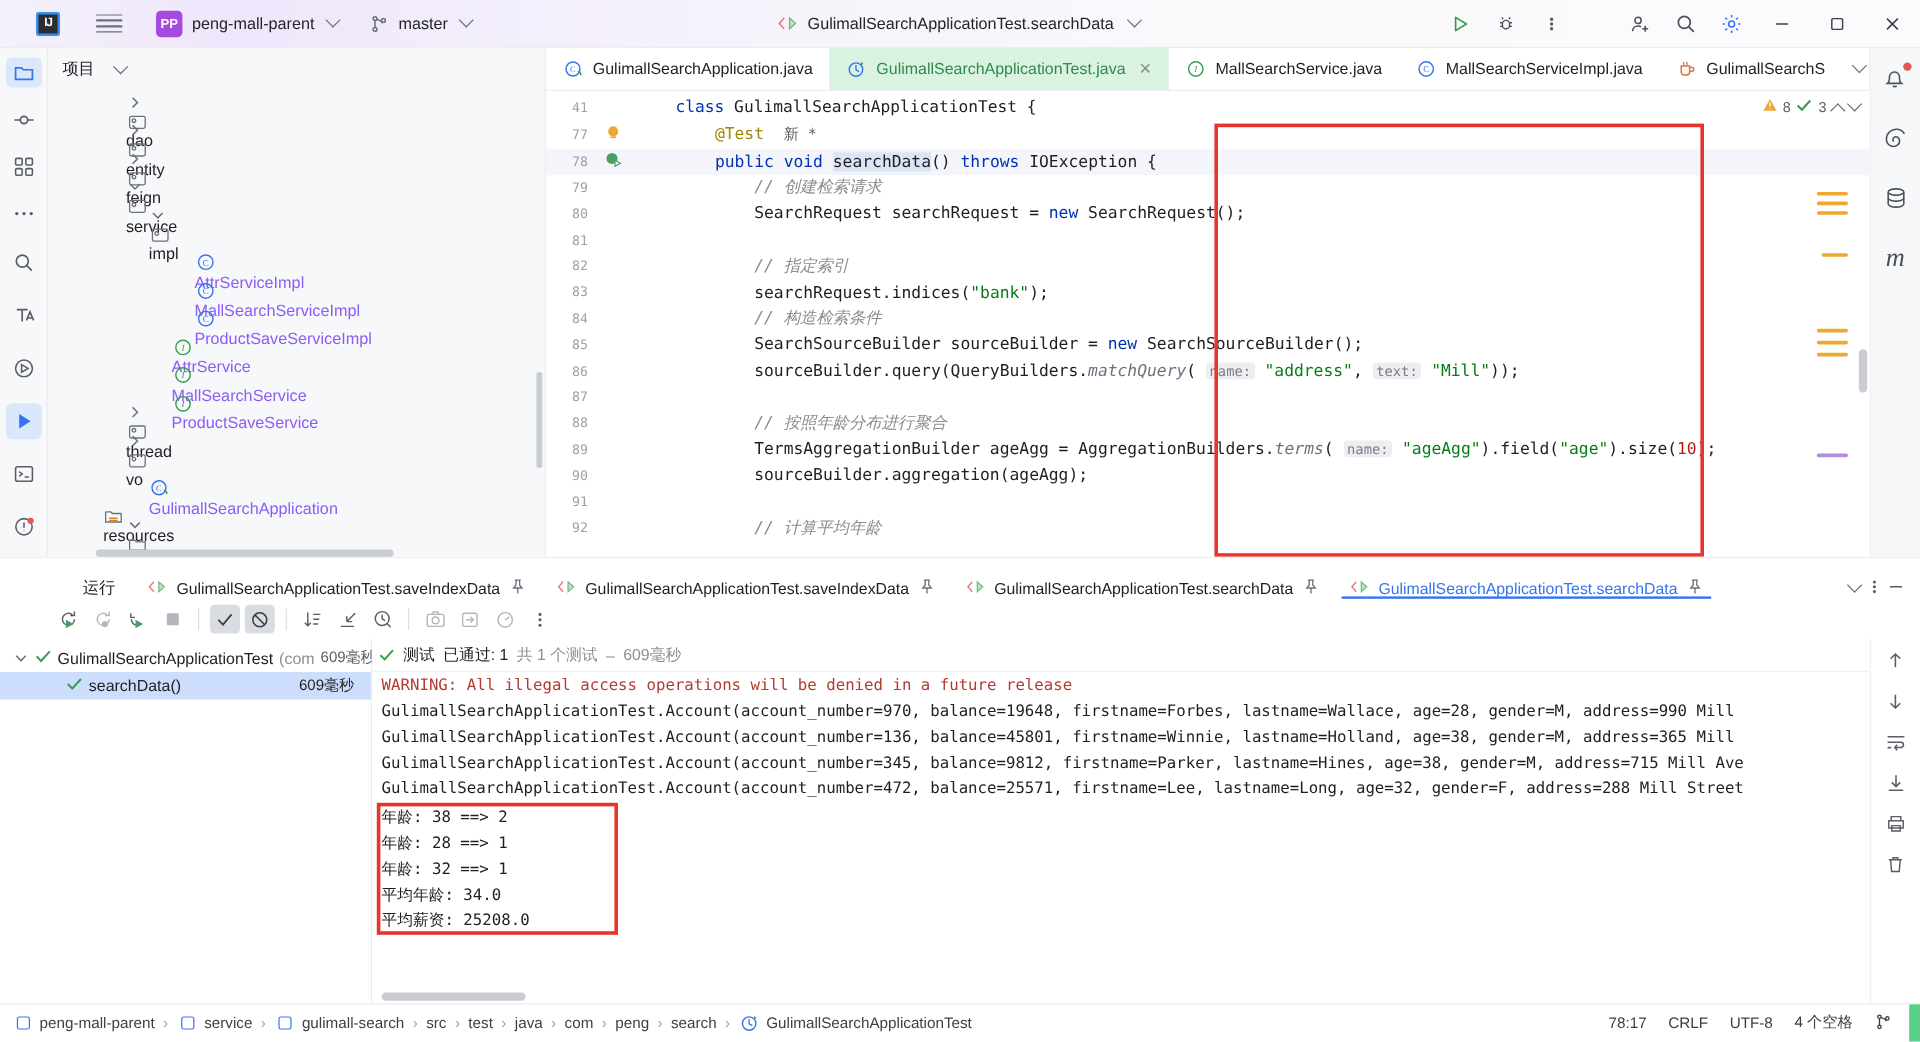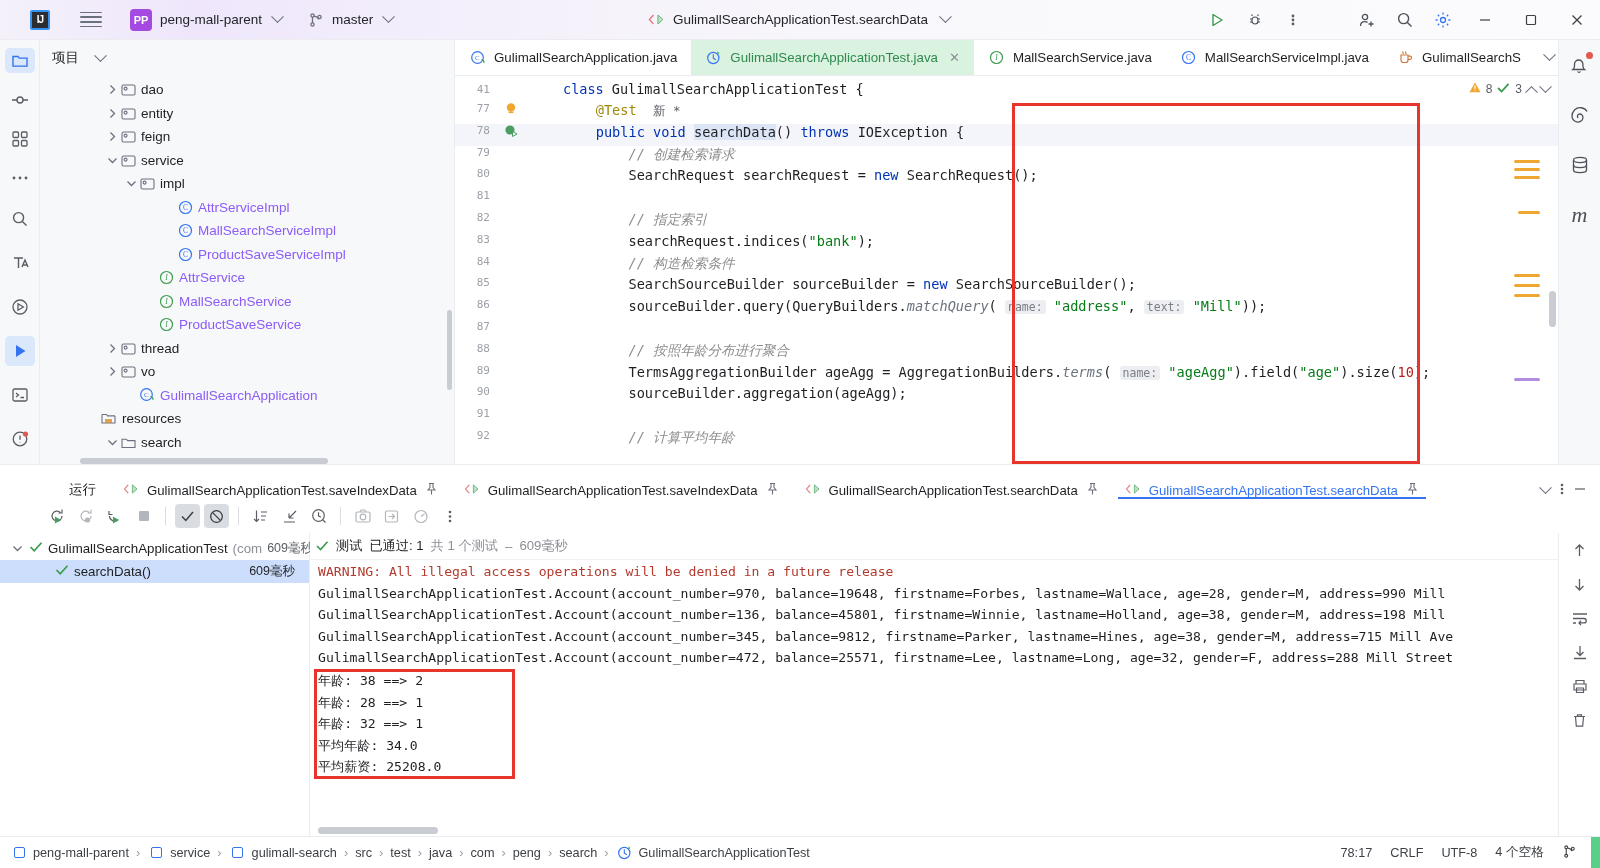--- a/index.html
+++ b/index.html
@@ -66,21 +66,21 @@
   .rail-bottom { margin-top: auto; display:flex; flex-direction: column; align-items:center; gap: 14px; padding-bottom: 10px; }
 
   
   .proj {
     width: 415px; flex: 0 0 415px; background: #f7f8fa; border-right: 1px solid #ebecf0;
     display: flex; flex-direction: column; min-height: 0; position: relative;
   }
   .proj-head { height: 36px; display: flex; align-items: center; padding-left: 12px; gap: 6px; }
   .proj-head .t { font-size: 13.5px; color: #232529; }
   .tree { flex: 1 1 auto; overflow: hidden; padding-top: 2px; font-size: 13.5px; position: relative; }
-  .trow { height: 23.5px; display: flex; align-items: center; white-space: nowrap; }
+  .trow { height: 23.5px; display: flex; align-items: flex-start; white-space: nowrap; flex-direction: column; }
   .twist { width: 14px; height: 14px; display:flex; align-items:center; justify-content:center; color:#6c707e; flex: 0 0 14px;}
   .tico { width: 18px; height: 16px; display:flex; align-items:center; justify-content:center; margin-right: 4px; flex: 0 0 18px;}
   .tlabel { color: #1f1f23; }
   .tlabel.green { color: #8b5cf6; }
   .proj-scroll { position: absolute; right: 2px; top: 270px; width: 5px; height: 80px; background: #c9ccd2; border-radius: 3px; }
   .proj-hscroll { position: absolute; left: 40px; bottom: 0px; height: 6px; width: 248px; background: #c9ccd2; border-radius: 3px; }
 
   
   .editorcol { flex: 1 1 auto; display: flex; flex-direction: column; min-width: 0; min-height: 0; }
 
@@ -95,21 +95,21 @@
 
   
   .codewrap { flex: 1 1 auto; position: relative; overflow: hidden; background: #fff; min-height: 0; }
   .bcrumb-line {
     height: 26px; display: flex; align-items: center; background: #fff;
     font-family: "DejaVu Sans Mono", monospace; font-size: 13.5px;
   }
   .gut { width: 45px; flex: 0 0 45px; text-align: right; padding-right: 10px; color: #9ca0a8; font-family: "DejaVu Sans Mono", monospace; font-size: 11px; }
   .gut2 { width: 33px; flex: 0 0 33px; }
   .gut3 { width: 30px; flex: 0 0 30px; }
-  .cline { height: 21.8px; display: flex; align-items: flex-start; font-family: "DejaVu Sans Mono", monospace; font-size: 13.6px; white-space: pre; }
+  .cline { height: 21.8px; display: flex; align-items: center; font-family: "DejaVu Sans Mono", monospace; font-size: 13.6px; white-space: pre; }
   .cline.cur { background: #f3f5fb; }
   .code-txt { color: #1f1f23; }
   .kw { color: #0033b3; }
   .cmt { color: #8c8c8c; font-style: italic; }
   .str { color: #067d17; }
   .num { color: #b91c1c; }
   .ann { color: #9e880d; }
   .ital { color: #6a737d; font-style: italic; }
   .hint { background:#eceef2; color:#7a7f87; font-size: 11.5px; padding: 0 3px; border-radius: 3px; font-style: normal;}
   .sel-token { background: #dbe5f5; }
@@ -886,21 +886,21 @@
           </span>
           <span>测试</span>
           <span>已通过: 1</span>
           <span class="gray">共 1 个测试</span>
           <span class="gray">–</span>
           <span class="gray">609毫秒</span>
         </div>
         <div class="cons-body" id="console-body">
             <div class="oline warn">WARNING: All illegal access operations will be denied in a future release</div>
             <div class="oline">GulimallSearchApplicationTest.Account(account_number=970, balance=19648, firstname=Forbes, lastname=Wallace, age=28, gender=M, address=990 Mill</div>
-            <div class="oline">GulimallSearchApplicationTest.Account(account_number=136, balance=45801, firstname=Winnie, lastname=Holland, age=38, gender=M, address=198 Mill</div>
+            <div class="oline">GulimallSearchApplicationTest.Account(account_number=136, balance=45801, firstname=Winnie, lastname=Holland, age=38, gender=M, address=365 Mill</div>
             <div class="oline">GulimallSearchApplicationTest.Account(account_number=345, balance=9812, firstname=Parker, lastname=Hines, age=38, gender=M, address=715 Mill Ave</div>
             <div class="oline">GulimallSearchApplicationTest.Account(account_number=472, balance=25571, firstname=Lee, lastname=Long, age=32, gender=F, address=288 Mill Street</div>
             <div class="oline">年龄: 38 ==&gt; 2</div>
             <div class="oline">年龄: 28 ==&gt; 1</div>
             <div class="oline">年龄: 32 ==&gt; 1</div>
             <div class="oline">平均年龄: 34.0</div>
             <div class="oline">平均薪资: 25208.0</div>
           </div>
         <div class="redbox" style="left:4px; top:136px; width:201px; height:110px;"></div>
         <div class="cons-hscroll"></div>

